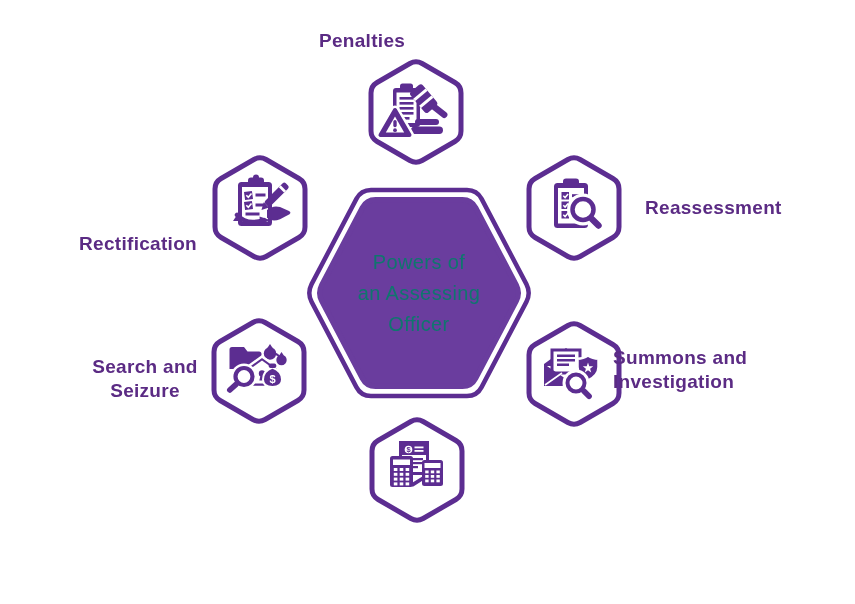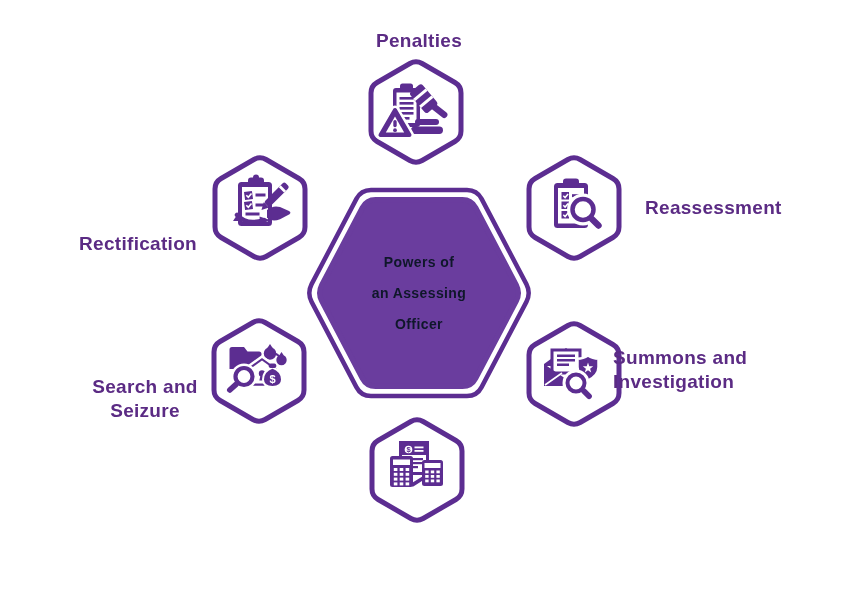--- a/index.html
+++ b/index.html
@@ -8,27 +8,27 @@
     font-family:"Liberation Sans", sans-serif;
   }
   .hex{position:absolute;}
   .node-label{
     position:absolute;font-weight:700;font-size:19px;line-height:24px;
     color:#5B2B84;white-space:pre-line;letter-spacing:.3px;
   }
   .center-label{
     position:absolute;left:303px;top:186px;width:232px;height:214px;
     display:flex;align-items:center;justify-content:center;text-align:center;
-    color:#0f172a;font-weight:700;font-size:14px;line-height:31px;
+    color:#0f766e;font-weight:400;font-size:20px;line-height:31px;
     white-space:pre-line;letter-spacing:.4px;
   }
-  .lbl-penalties{left:319px;top:29px;width:200px;text-align:center;}
+  .lbl-penalties{left:319px;top:29px;width:200px;}
   .lbl-rectification{left:0px;top:196px;width:197px;text-align:right;margin-top:36px;}
   .lbl-reassessment{left:645px;top:196px;width:210px;text-align:left;}
-  .lbl-search{left:45px;top:355px;width:200px;text-align:center;margin-top:20px;}
+  .lbl-search{left:45px;top:355px;width:200px;text-align:center;}
   .lbl-summons{left:613px;top:346px;width:200px;text-align:left;}
   .lbl-income{left:317px;top:532px;width:200px;text-align:center;}
 </style>
 </head>
 <body>
 
 <div class="canvas">
 
   <svg class="hex" style="left:303px;top:186px;" width="232" height="214" viewBox="0 0 232 214">
     <path d="M68 4 L164 4 Q174 4 178.6 12.9 L223.4 98.1 Q228 107 223.4 115.9 L178.6 201.1 Q174 210 164 210 L68 210 Q58 210 53.4 201.1 L8.6 115.9 Q4 107 8.6 98.1 L53.4 12.9 Q58 4 68 4 Z" fill="none" stroke="#5C2D91" stroke-width="4.5"></path>

